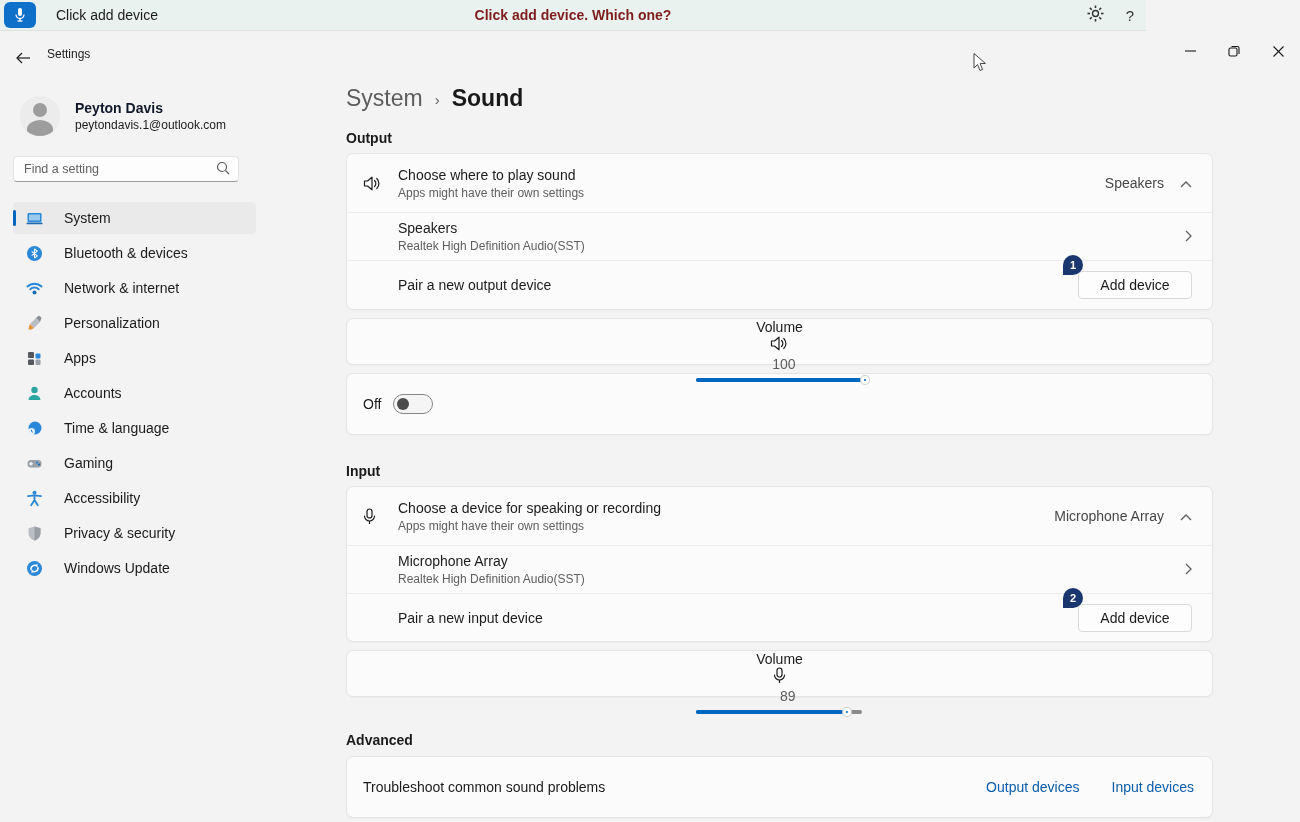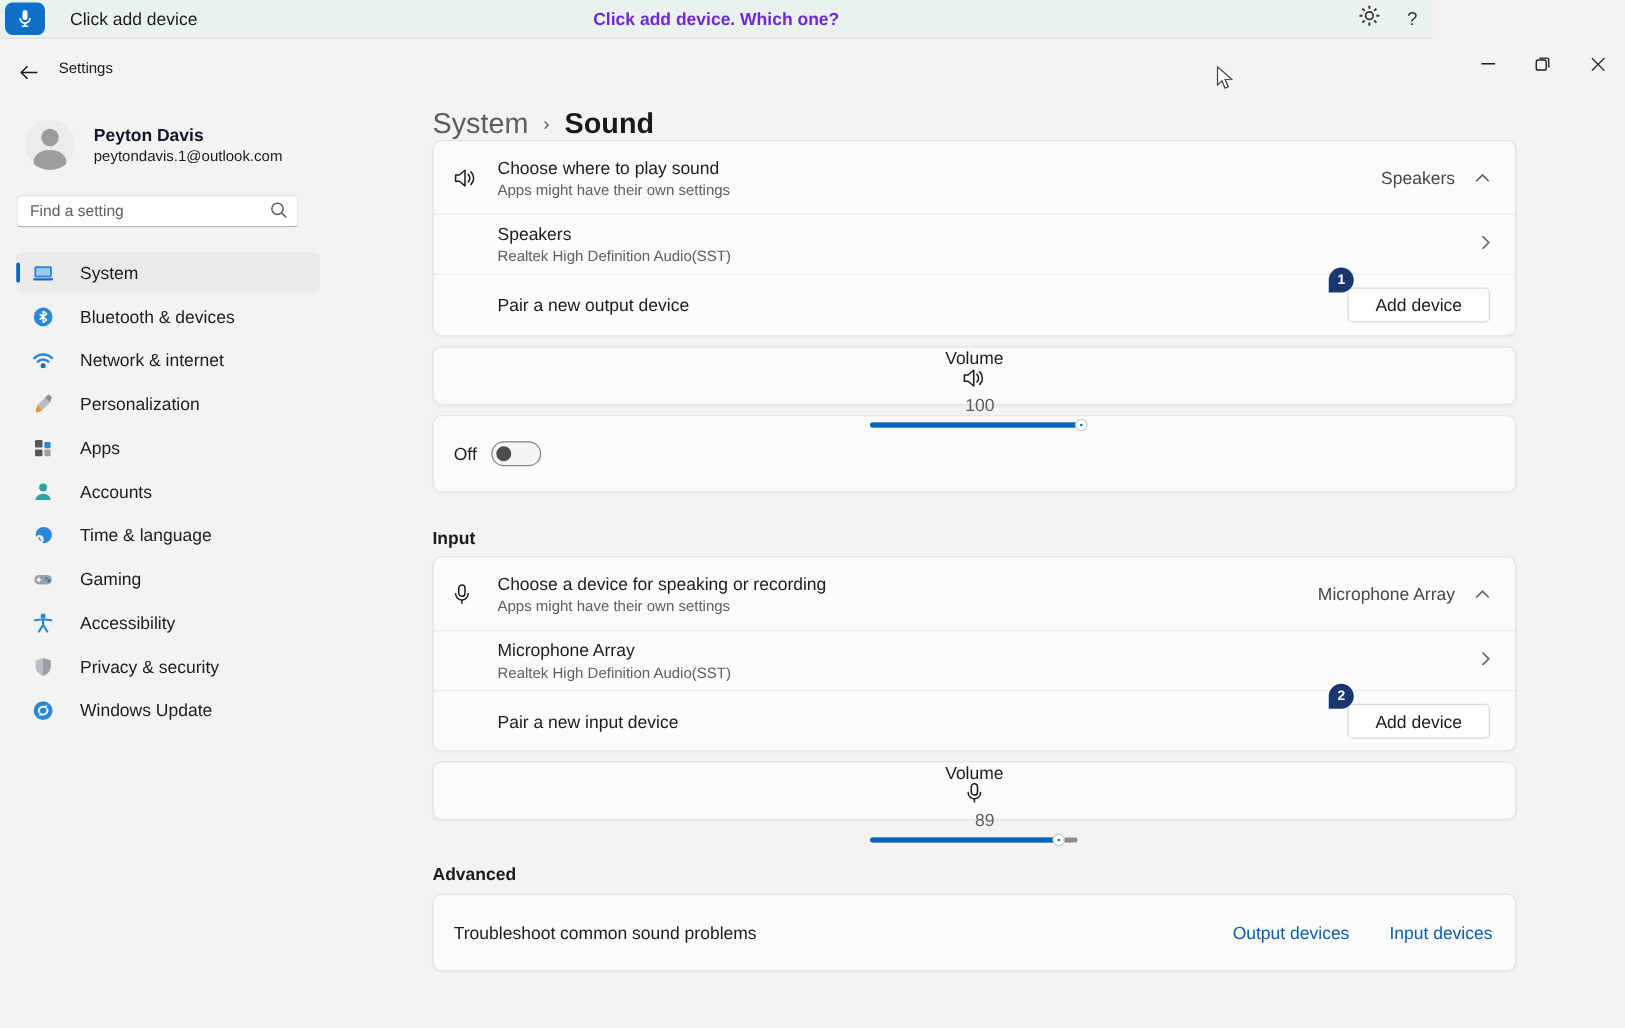--- a/index.html
+++ b/index.html
@@ -14,21 +14,21 @@
     background:#e9f2ee; border-bottom:1px solid #dde4e0;
     display:flex; align-items:center;
   }
   .mic-btn{
     width:32px; height:26px; margin-left:4px; border:none; border-radius:6px;
     background:#0e70c9; display:flex; align-items:center; justify-content:center; cursor:default;
   }
   .voice-cmd{ margin-left:20px; font-size:14px; color:#1b1b1b; }
   .voice-question{
     position:absolute; left:0; right:0; text-align:center;
-    font-size:14px; font-weight:700; color:#6d28d9; pointer-events:none;
+    font-size:14px; font-weight:700; color:#7f1d1d; pointer-events:none;
   }
   .voice-right{ position:absolute; right:8px; display:flex; align-items:center; gap:18px; }
   .help-glyph{ font-size:15px; color:#333; padding:0 4px; }
   
   .titlebar{ position:absolute; top:31px; left:0; width:1300px; height:44px; }
   .back-btn{ position:absolute; left:10px; top:14px; width:26px; height:26px; background:none; border:none; display:flex; align-items:center; justify-content:center; }
   .app-name{ position:absolute; left:47px; top:16px; font-size:12px; color:#1b1b1b; }
   .win-controls{ position:absolute; right:0; top:0; height:44px; display:flex; }
   .win-btn{ width:44px; height:40px; background:none; border:none; display:flex; align-items:center; justify-content:center; }
   
@@ -317,20 +317,21 @@
   </nav>
 </aside>
 
 <main class="main">
   <div class="breadcrumb">
     <span class="crumb-parent">System</span>
     <span class="crumb-sep">›</span>
     <span class="crumb-current">Sound</span>
   </div>
 
+  <h3 class="section-h h-output">Output</h3>
   <div class="card">
     <div class="row h58">
       <span class="row-icon">
         <svg width="19" height="17" viewBox="0 0 19 17">
           <path d="M1.5 6 h3 L9 2.2 V14.8 L4.5 11 h-3 Z" fill="none" stroke="#1b1b1b" stroke-width="1.2" stroke-linejoin="round"></path>
           <path d="M11.5 5.5 a4 4 0 0 1 0 6" fill="none" stroke="#1b1b1b" stroke-width="1.2" stroke-linecap="round"></path>
           <path d="M13.8 3.5 a7 7 0 0 1 0 10" fill="none" stroke="#1b1b1b" stroke-width="1.2" stroke-linecap="round"></path>
         </svg>
       </span>
       <div class="row-text">

